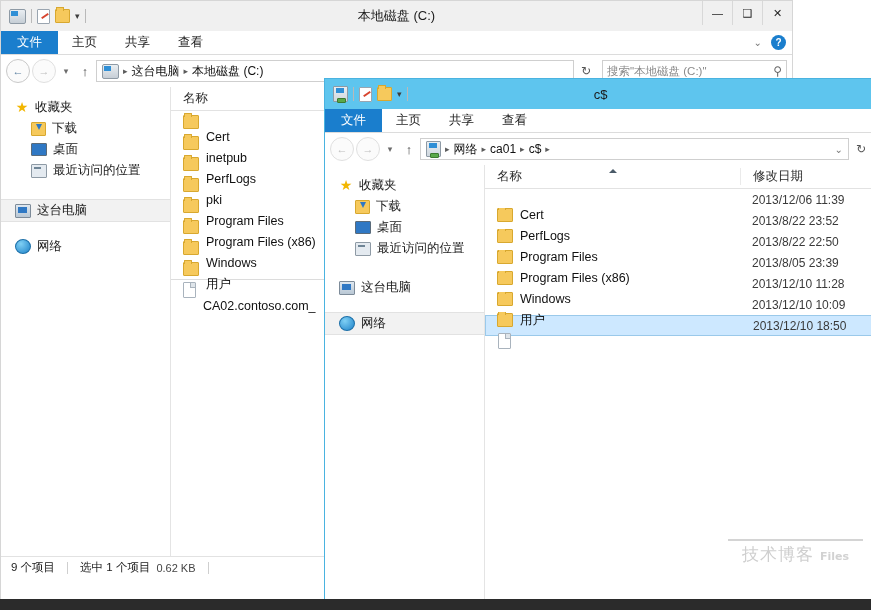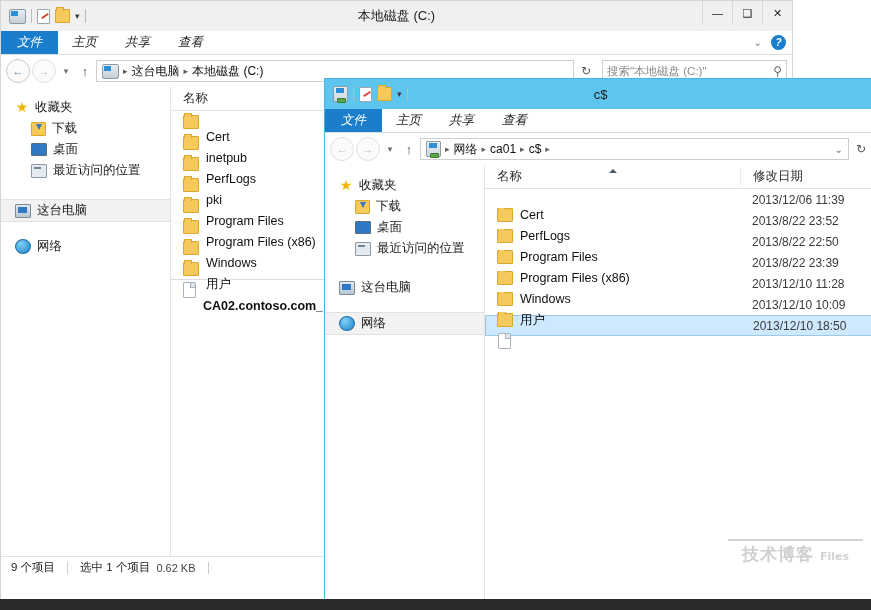--- a/index.html
+++ b/index.html
@@ -28,21 +28,21 @@
     display:flex;align-items:center;justify-content:center;
     font-size:13px;color:#1a1a1a;
   }
   .wincontrols{position:absolute;right:0;top:0;display:flex;height:24px;}
   .wc{width:29px;height:24px;display:flex;align-items:center;justify-content:center;
       font-size:11px;color:#1d1d1d;border-left:1px solid #d8d8d8;background:#f0f0f0;}
   .wc.first{border-left:1px solid #d8d8d8;}
 
   
   .ribbon{height:23px;background:#ffffff;display:flex;align-items:stretch;
-          border-bottom:1px solid #dcdcdc;position:relative;font-style:italic;}
+          border-bottom:1px solid #dcdcdc;position:relative;}
   .rb-tab{padding:11px 14px;display:flex;align-items:center;font-size:12.5px;color:#1e1e1e;}
   .rb-tab.file{background:#1a7ecd;color:#ffffff;font-weight:normal;padding:0 16px;}
   .rb-right{position:absolute;right:6px;top:0;height:23px;display:flex;align-items:center;gap:9px;}
   .chev{color:#777;font-size:10px;}
   .help-icon{width:15px;height:15px;border-radius:50%;background:#1a7ecd;color:#fff;
              font-size:10px;font-weight:bold;display:flex;align-items:center;justify-content:center;}
 
   
   .addrbar{height:32px;display:flex;align-items:center;gap:2px;padding:0 5px;background:#ffffff;box-sizing:border-box;}
   .navbtn{width:22px;height:22px;border-radius:50%;border:1px solid #c9c9c9;
@@ -141,21 +141,21 @@
                         background:#f6c95c;border:1px solid #d8a82f;border-bottom:none;}
   .qat-caret{font-size:9px;color:#3d3d3d;}
 
   
   .watermark{position:absolute;left:724px;top:538px;width:143px;text-align:center;
              font-family:"DejaVu Sans",sans-serif;user-select:none;}
   .wm-top{font-size:23px;font-weight:bold;color:#cfcfcf;letter-spacing:-1px;line-height:24px;
           -webkit-text-stroke:0.5px #bdbdbd;}
   .wm-rule{height:2px;background:#d4d4d4;margin:1px 4px 2px 4px;}
   .wm-bot{display:flex;align-items:baseline;justify-content:center;gap:6px;}
-  .wm-cn{font-size:17px;font-weight:bold;color:#cfcfcf;letter-spacing:1px;}
+  .wm-cn{font-size:17px;font-weight:normal;color:#cfcfcf;letter-spacing:1px;}
   .wm-blog{font-size:11px;font-weight:bold;color:#d2d2d2;}
 </style>
 </head>
 <body>
 
 <div class="desktop"></div>
 
 <div class="window" id="win1">
 
   <div class="titlebar tb-inactive">
@@ -271,21 +271,21 @@
         <div class="row">
           <span class="ico ico-folder" style="margin-left:12px;"></span>
           <span class="cell-name" style="padding-left:7px;">Windows</span>
         </div>
         <div class="row">
           <span class="ico ico-folder" style="margin-left:12px;"></span>
           <span class="cell-name" style="padding-left:7px;">用户</span>
         </div>
         <div class="row" style="border-top:1px solid #dcdcdc;">
           <span class="ico ico-file" style="margin-left:12px;"></span>
-          <span class="cell-name" style="padding-left:7px;font-weight:bold;">CA02.contoso.com_</span>
+          <span class="cell-name" style="padding-left:7px;">CA02.contoso.com_</span>
         </div>
       </div>
     </div>
   </div>
 
   <div class="statusbar">
     <span>9 个项目</span>
     <span class="st-sep"></span>
     <span>选中 1 个项目</span>
     <span class="st-size">0.62 KB</span>
@@ -396,21 +396,21 @@
             <span class="ico ico-folder"></span>
             <span>Program Files</span>
           </span>
           <span class="cell-date">2013/8/22 22:50</span>
         </div>
         <div class="row">
           <span class="cell-name" style="width:255px;">
             <span class="ico ico-folder"></span>
             <span>Program Files (x86)</span>
           </span>
-          <span class="cell-date">2013/8/22 23:39</span>
+          <span class="cell-date">2013/8/05 23:39</span>
         </div>
         <div class="row">
           <span class="cell-name" style="width:255px;">
             <span class="ico ico-folder"></span>
             <span>Windows</span>
           </span>
           <span class="cell-date">2013/12/10 11:28</span>
         </div>
         <div class="row">
           <span class="cell-name" style="width:255px;">

